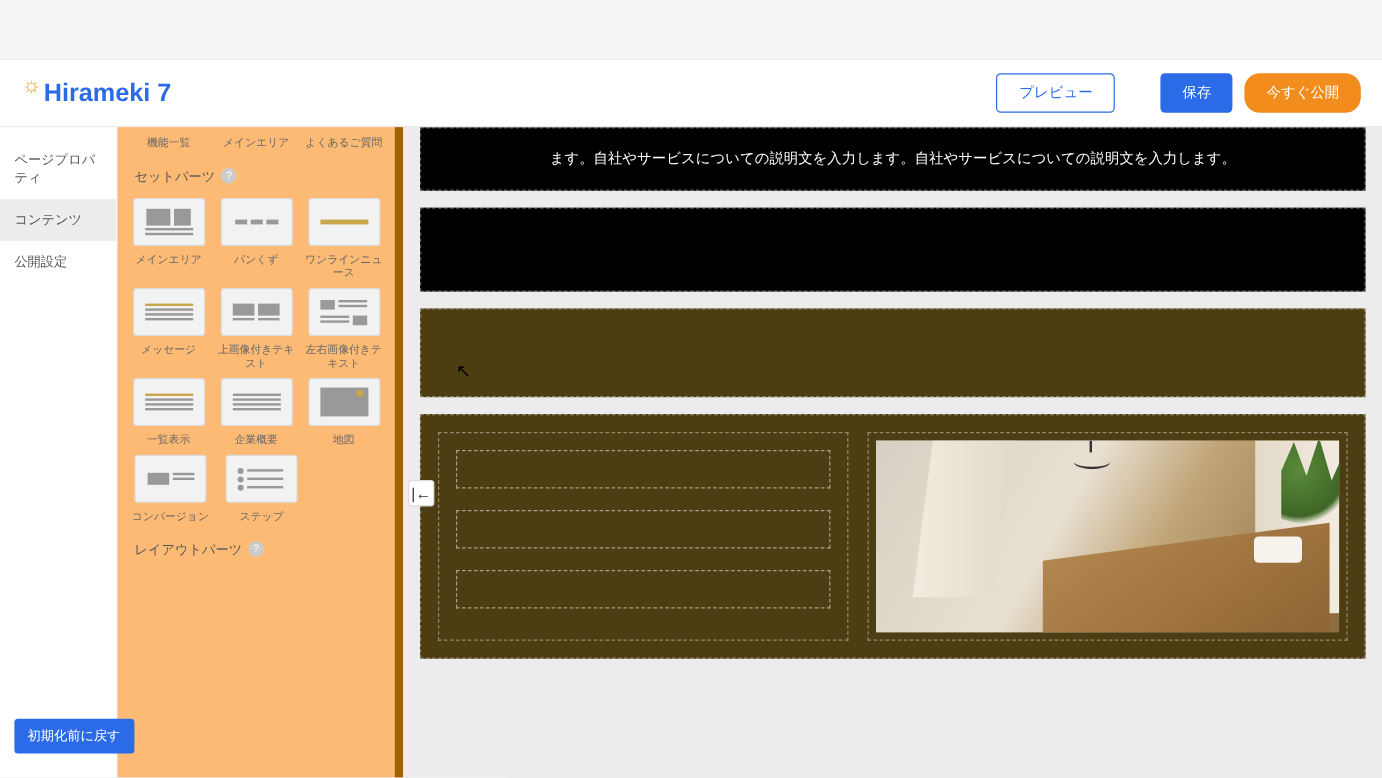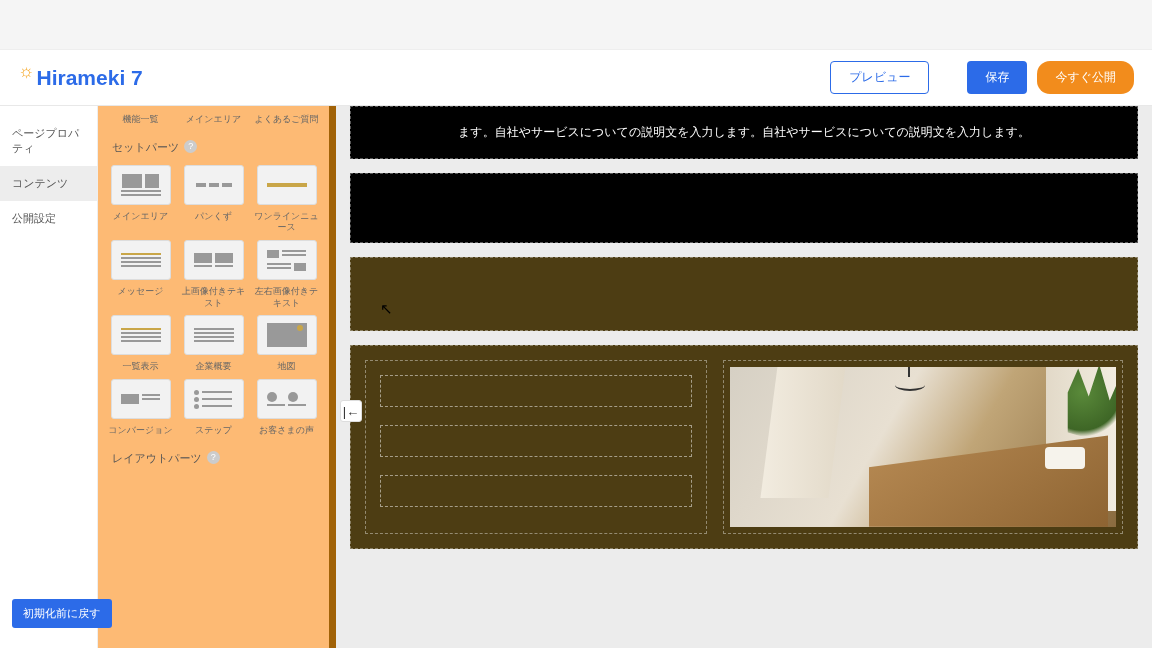--- a/index.html
+++ b/index.html
@@ -238,35 +238,20 @@
                 <div class="th-line" style="width:30px;align-self:center;"></div>
               </div>
               <div class="th-row">
                 <div class="th-box" style="width:5px;height:5px;border-radius:50%;"></div>
                 <div class="th-line" style="width:30px;align-self:center;"></div>
               </div>
             </div>
           </div>
           <div class="parts-label">ステップ</div>
         </div>
-      <div class="parts-item">
-          <div class="parts-thumb">
-            <div class="th-row">
-              <div>
-                <div class="th-box" style="width:10px;height:10px;border-radius:50%;"></div>
-                <div class="th-line" style="width:18px;margin-top:2px;"></div>
-              </div>
-              <div>
-                <div class="th-box" style="width:10px;height:10px;border-radius:50%;"></div>
-                <div class="th-line" style="width:18px;margin-top:2px;"></div>
-              </div>
-            </div>
-          </div>
-          <div class="parts-label">お客さまの声</div>
-        </div>
     </div>
 
     <div class="section-title">
       <span>レイアウトパーツ</span>
       <span class="help-icon">?</span>
     </div>
   </div>
 
   <div class="canvas">
     <div class="block block-dark">ます。自社やサービスについての説明文を入力します。自社やサービスについての説明文を入力します。</div>

